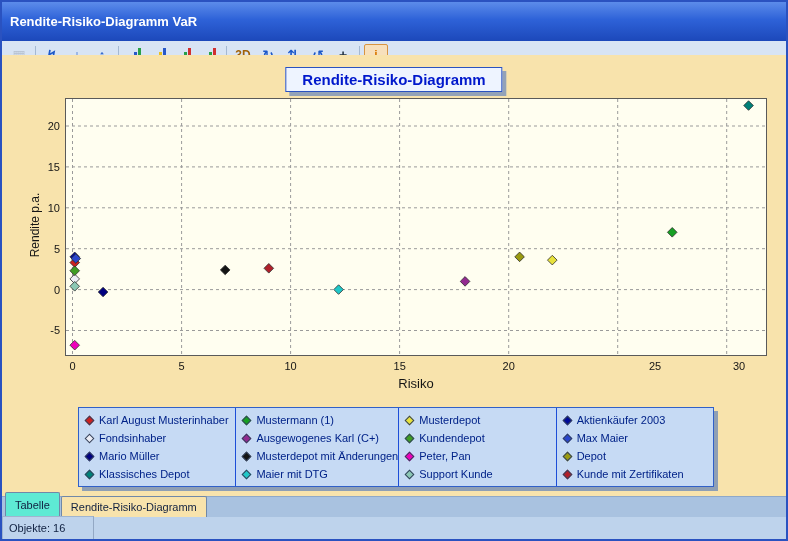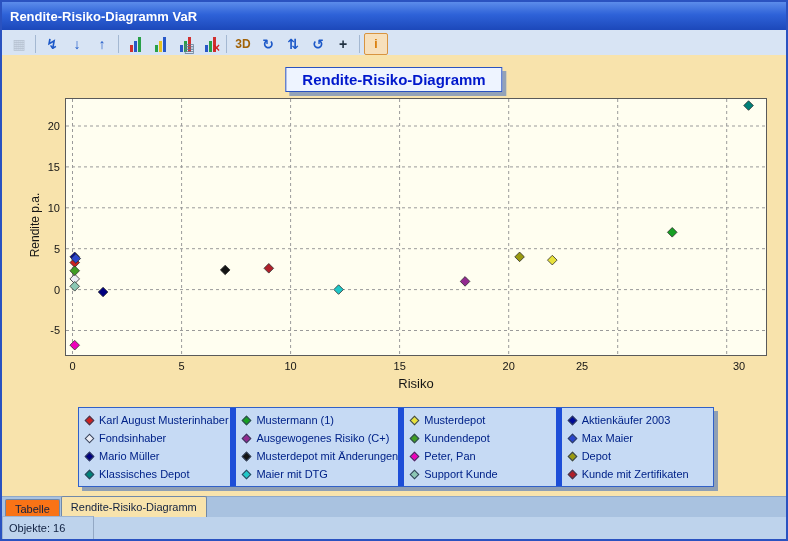--- a/index.html
+++ b/index.html
@@ -1,21 +1,21 @@
 <!DOCTYPE html>
 <html><head>
 <meta charset="utf-8">
 <style>
   *{box-sizing:border-box;margin:0;padding:0}
   html,body{width:788px;height:541px;background:#fff}
   body{font-family:"Liberation Sans","DejaVu Sans",sans-serif;}
   .window{width:788px;height:541px;border:2px solid #2a52c0;background:#f8e3ac;position:relative;overflow:hidden}
 
   
-  .titlebar{height:28px;background:linear-gradient(180deg,#5c8cea 0%,#2e62d8 45%,#1c48ba 100%);
+  .titlebar{height:39px;background:linear-gradient(180deg,#5c8cea 0%,#2e62d8 45%,#1c48ba 100%);
     color:#fff;font-weight:bold;font-size:13px;display:flex;align-items:center;padding-left:8px}
 
   
   .toolbar{height:29px;background:#d8e4f4;border-bottom:1px solid #98aecb;display:flex;align-items:center;padding-left:5px;gap:1px}
   .tb-btn{width:24px;height:22px;display:flex;align-items:center;justify-content:center;position:relative;
     border:1px solid transparent;border-radius:2px;cursor:default}
   .tb-btn.active{border:1px solid #d89440;background:#f7e0bc}
   .tb-btn.disabled{opacity:.45}
   .tb-sep{width:1px;height:18px;background:#a4b8d2;margin:0 3px}
   .tb-glyph{font-size:14px;font-weight:bold;line-height:1}
@@ -33,29 +33,29 @@
   .grid{stroke:#9a9a9a;stroke-width:1;stroke-dasharray:3 3}
   .xtick{position:absolute;top:305px;transform:translateX(-50%);font-size:11px;color:#151515}
   .ytick{position:absolute;width:26px;left:32px;text-align:right;font-size:11px;color:#151515}
   .y-axis-title{position:absolute;left:-27px;top:163px;width:120px;text-align:center;transform:rotate(-90deg);
     font-size:12px;color:#151515}
   .x-axis-title{position:absolute;left:314px;top:321px;width:200px;text-align:center;font-size:13px;color:#151515}
 
   
   .legend{position:absolute;left:76px;top:352px;width:636px;background:#c6daf4;border:1px solid #3060c8;
     box-shadow:4px 4px 0 #8f9fb4;display:flex}
-  .legend-col{flex:1;padding:3px 0;border-right:6px solid #1d4ed8}
+  .legend-col{flex:1;padding:3px 0;border-right:1px solid #1d4ed8}
   .legend-col:last-child{border-right:none}
   .legend-item{display:flex;align-items:center;height:18px;padding-left:7px;font-size:11px;color:#002288;gap:6px;white-space:nowrap;overflow:hidden}
   .diamond{width:7px;height:7px;transform:rotate(45deg);border:1px solid #33415c;flex:none}
 
   
   .tabbar{position:absolute;left:0;right:0;bottom:22px;height:21px;background:#a9c2e0;border-top:1px solid #8fa8c8;
     display:flex;align-items:flex-end;padding-left:3px}
-  .tab{height:18px;display:flex;align-items:center;padding:0 9px;font-size:11px;color:#102040;background:#f97316;
+  .tab{height:25px;display:flex;align-items:center;padding:0 9px;font-size:11px;color:#102040;background:#5eead4;
     border:1px solid #7088a8;border-bottom:none;border-radius:2px 2px 0 0;margin-right:1px;cursor:default}
   .tab.active{background:#f8e3ac;height:21px}
 
   
   .statusbar{position:absolute;left:0;right:0;bottom:0;height:22px;background:#bed3ec;display:flex;align-items:center;
     font-size:11px;color:#102040}
   .status-field{height:18px;display:flex;align-items:center;padding:12px 7px;min-width:92px;border-right:1px solid #93a8c4;
     box-shadow:inset 1px 1px 0 #9fb4cf}
 </style>
 </head>
@@ -225,21 +225,21 @@
             <span>Klassisches Depot</span>
           </div>
         </div>
         <div class="legend-col">
           <div class="legend-item">
             <span class="diamond" style="background: rgb(23, 160, 35);"></span>
             <span>Mustermann (1)</span>
           </div>
           <div class="legend-item">
             <span class="diamond" style="background: rgb(147, 42, 144);"></span>
-            <span>Ausgewogenes Risiko (C+)</span>
+            <span>Ausgewogenes Karl (C+)</span>
           </div>
           <div class="legend-item">
             <span class="diamond" style="background: rgb(20, 20, 20);"></span>
             <span>Musterdepot mit Änderungen</span>
           </div>
           <div class="legend-item">
             <span class="diamond" style="background: rgb(31, 200, 200);"></span>
             <span>Maier mit DTG</span>
           </div>
         </div>
@@ -278,21 +278,21 @@
             <span class="diamond" style="background: rgb(176, 32, 42);"></span>
             <span>Kunde mit Zertifikaten</span>
           </div>
         </div>
       </div>
   <span class="xtick" style="left: 70.5421px;">0</span>
       <span class="xtick" style="left: 179.576px;">5</span>
       <span class="xtick" style="left: 288.611px;">10</span>
       <span class="xtick" style="left: 397.645px;">15</span>
       <span class="xtick" style="left: 506.679px;">20</span>
-      <span class="xtick" style="left: 580px;">25</span>
+      <span class="xtick" style="left: 653px;">25</span>
       <span class="xtick" style="left: 737px;">30</span>
       <span class="ytick" style="top: 269.463px;">-5</span>
       <span class="ytick" style="top: 228.569px;">0</span>
       <span class="ytick" style="top: 187.674px;">5</span>
       <span class="ytick" style="top: 146.78px;">10</span>
       <span class="ytick" style="top: 105.885px;">15</span>
       <span class="ytick" style="top: 64.9904px;">20</span>
     </div>
 
   <div class="tabbar">

